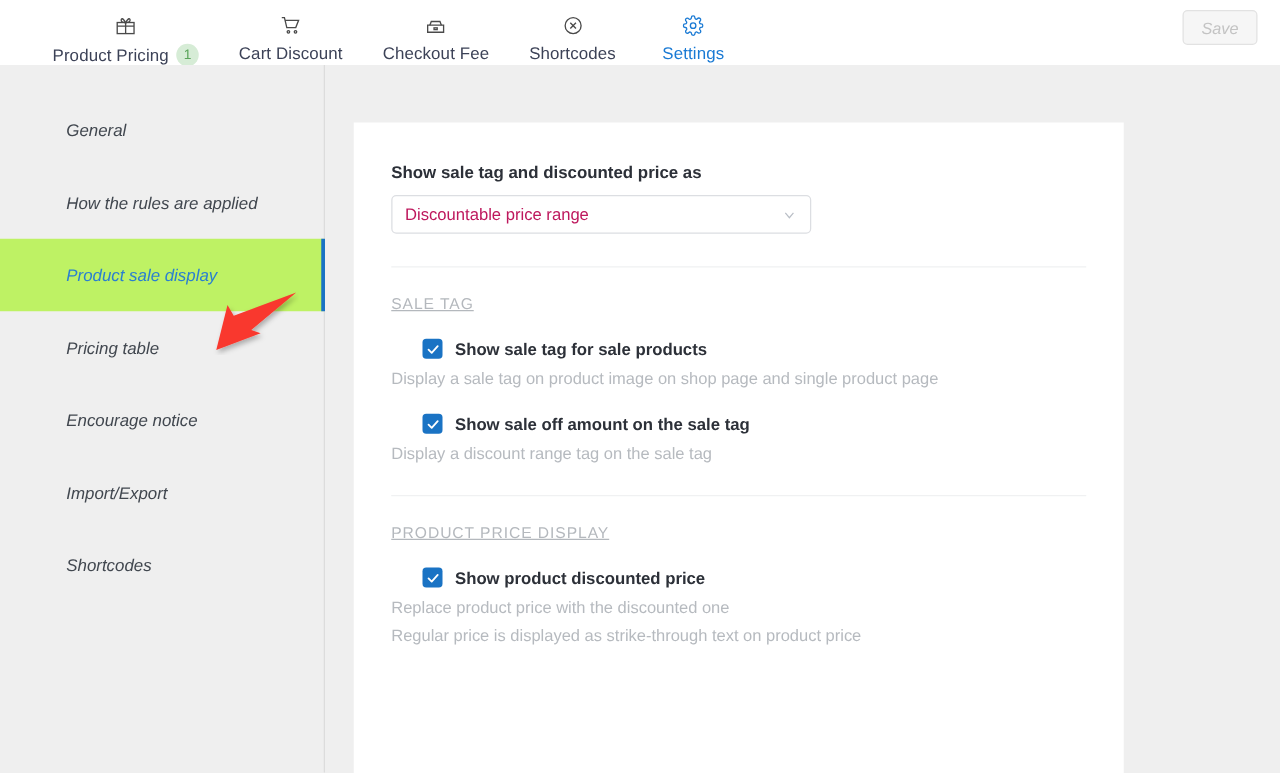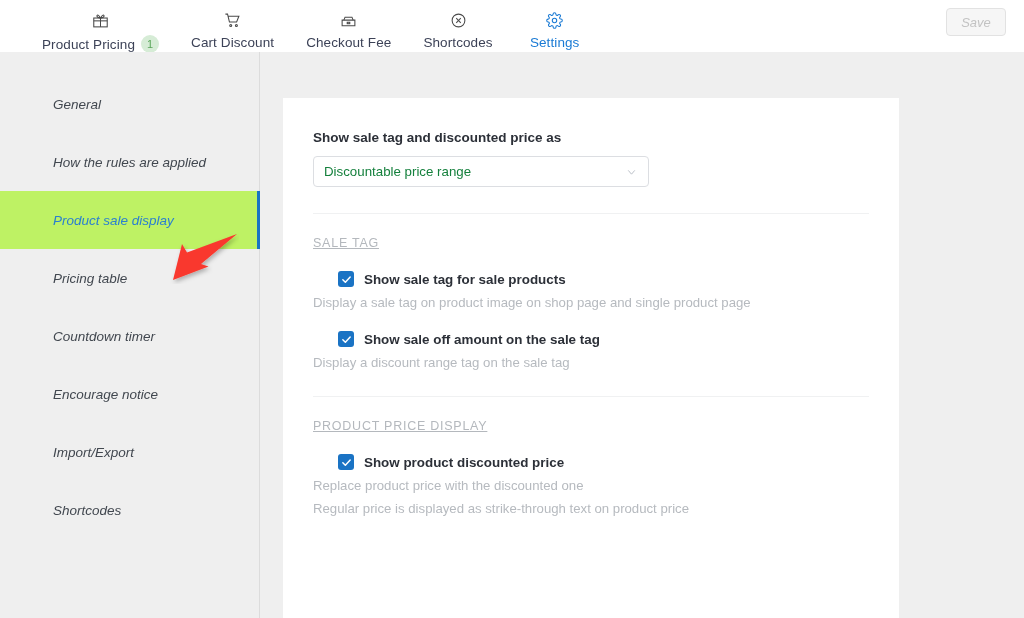--- a/index.html
+++ b/index.html
@@ -156,21 +156,21 @@
   }
   .select {
     position: relative;
     width: 336px; height: 31px;
     border: 1px solid #dcdee2;
     border-radius: 4px;
     background: #fff;
     display: flex; align-items: center;
     padding: 0 24px 0 10px;
     font-size: 13.3px;
-    color: #15803d;
+    color: #be185d;
     cursor: pointer;
   }
   .select .chev {
     position: absolute; right: 10px; top: 50%;
     transform: translateY(-50%);
     color: #b9bec6;
     display: flex;
   }
   .divider {
     height: 1px;
@@ -304,23 +304,20 @@
       <span>General</span>
     </div>
     <div class="side-item">
       <span>How the rules are applied</span>
     </div>
     <div class="side-item active">
       <span>Product sale display</span>
     </div>
     <div class="side-item">
       <span>Pricing table</span>
-    </div>
-    <div class="side-item">
-      <span>Countdown timer</span>
     </div>
     <div class="side-item">
       <span>Encourage notice</span>
     </div>
     <div class="side-item">
       <span>Import/Export</span>
     </div>
     <div class="side-item">
       <span>Shortcodes</span>
     </div>

